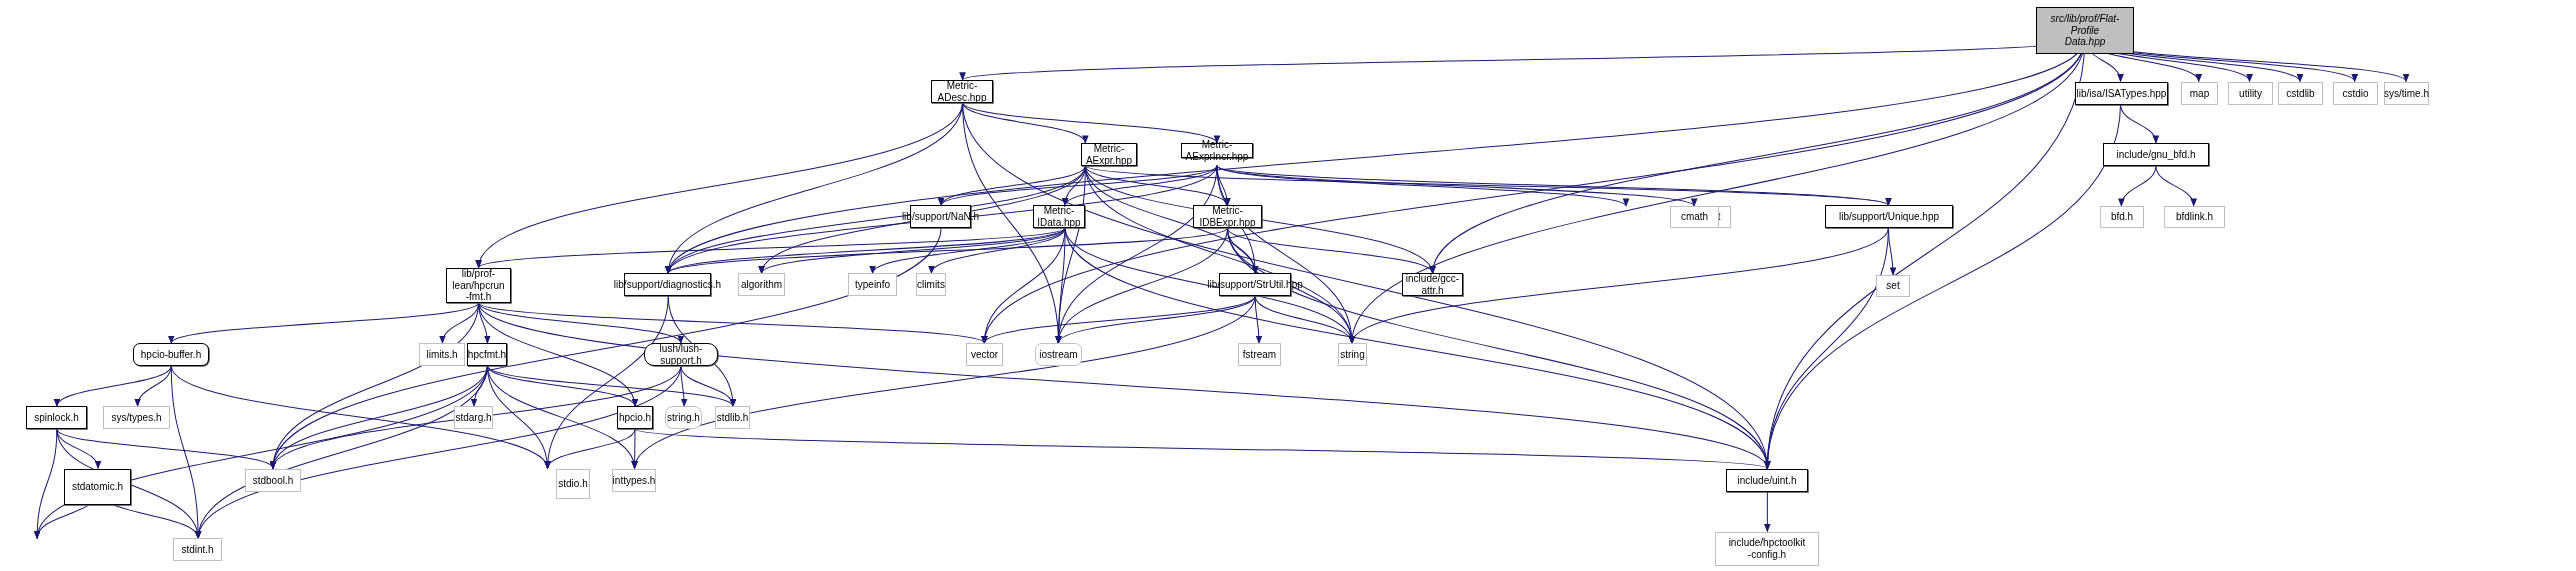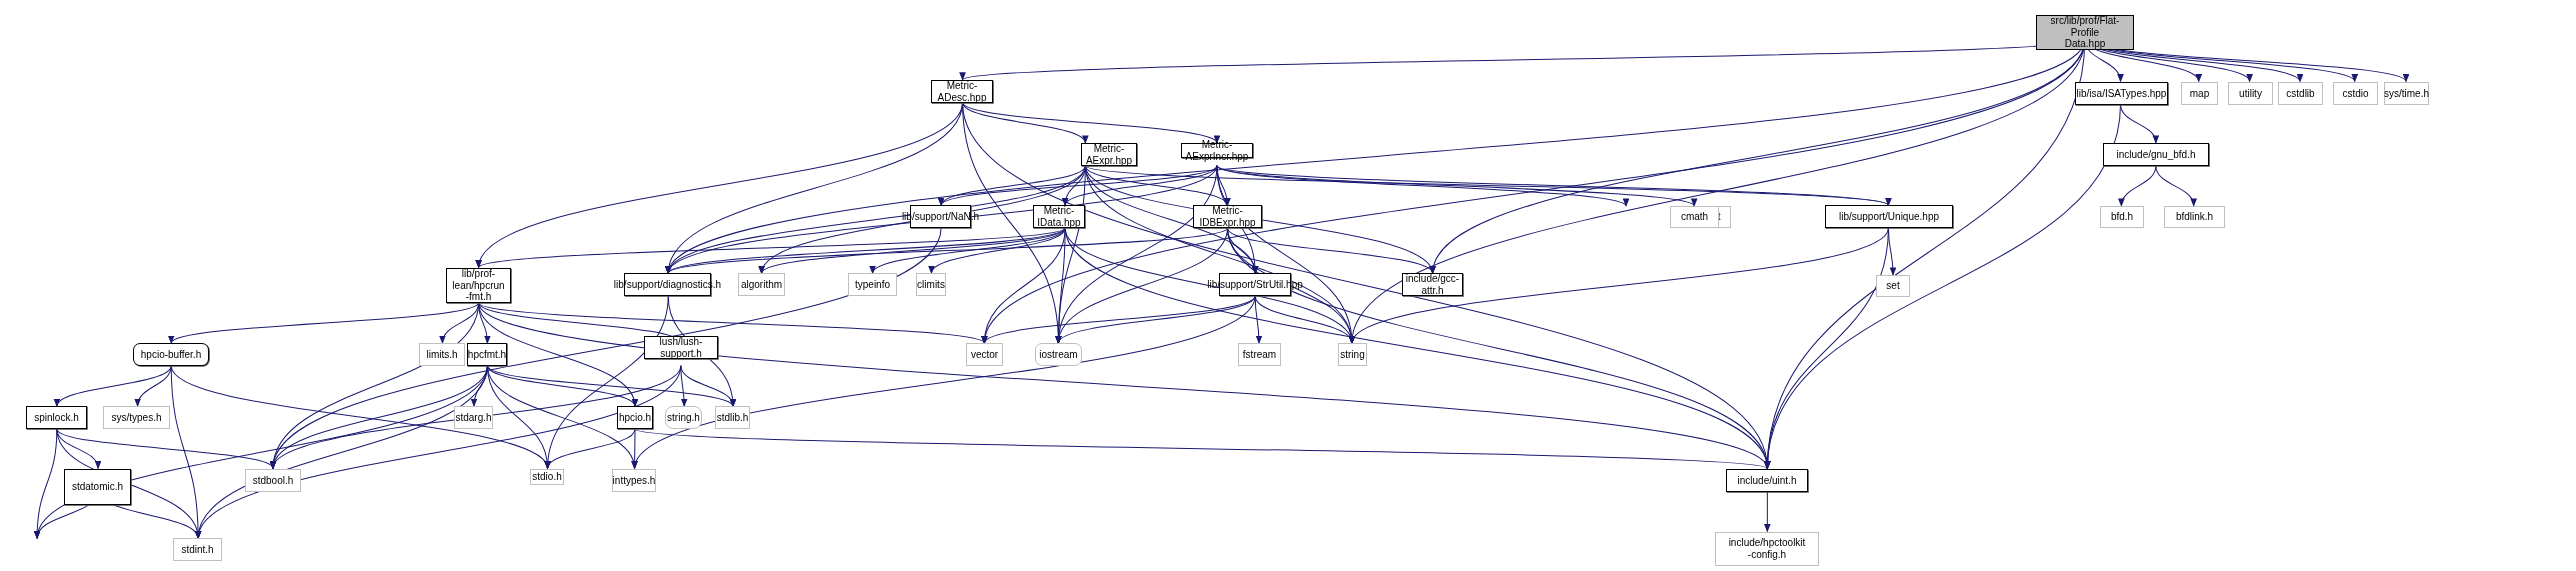--- a/index.html
+++ b/index.html
@@ -121,21 +121,21 @@
     <path d="M116,584 C116,612 43.5,612 43.5,640" fill="none" stroke="#191970" stroke-width="1.2" marker-end="url(#arrow)"></path>
     <path d="M116,584 C116,612 235,612 235,640" fill="none" stroke="#191970" stroke-width="1.2" marker-end="url(#arrow)"></path>
     <path d="M2101,584 C2101,608 2101,608 2101,632" fill="none" stroke="#191970" stroke-width="1.2" marker-end="url(#arrow)"></path>
     <path d="M2521,124 C2521,147 2563,147 2563,170" fill="none" stroke="#191970" stroke-width="1.2" marker-end="url(#arrow)"></path>
     <path d="M2521,124 C2521,340.5 2101,340.5 2101,557" fill="none" stroke="#191970" stroke-width="1.2" marker-end="url(#arrow)"></path>
     <path d="M2563,197 C2563,221 2522,221 2522,245" fill="none" stroke="#191970" stroke-width="1.2" marker-end="url(#arrow)"></path>
     <path d="M2563,197 C2563,221 2608,221 2608,245" fill="none" stroke="#191970" stroke-width="1.2" marker-end="url(#arrow)"></path>
   </svg>
 
 <div id="nodes">
-  <div class="node root" style="left: 2036px; top: 15px; width: 98px; height: 35px;"><span>src/lib/prof/Flat-Profile
+  <div class="node root" style="left: 2036px; top: 7px; width: 98px; height: 47px; font-style: italic;"><span>src/lib/prof/Flat-Profile
 Data.hpp</span></div>
   <div class="node doc" style="left: 931px; top: 80px; width: 62px; height: 23px;"><span>Metric-ADesc.hpp</span></div>
   <div class="node doc" style="left: 1057px; top: 143px; width: 56px; height: 23px; margin-left: 24px;"><span>Metric-AExpr.hpp</span></div>
   <div class="node doc" style="left: 1181px; top: 143px; width: 72px; height: 15px;"><span>Metric-AExprIncr.hpp</span></div>
   <div class="node doc" style="left: 910px; top: 205px; width: 61px; height: 23px;"><span>lib/support/NaN.h</span></div>
   <div class="node doc" style="left: 1033px; top: 205px; width: 52px; height: 23px;"><span>Metric-IData.hpp</span></div>
   <div class="node doc" style="left: 1193px; top: 205px; width: 69px; height: 23px;"><span>Metric-IDBExpr.hpp</span></div>
   <div class="node ext" style="left: 1686px; top: 206px; width: 45px; height: 22px;"><span>cfloat</span></div>
   <div class="node ext" style="left: 1670px; top: 206px; width: 49px; height: 22px;"><span>cmath</span></div>
   <div class="node doc" style="left: 1825px; top: 205px; width: 128px; height: 23px;"><span>lib/support/Unique.hpp</span></div>
@@ -144,34 +144,34 @@
 -fmt.h</span></div>
   <div class="node doc" style="left: 624px; top: 273px; width: 87px; height: 23px;"><span>lib/support/diagnostics.h</span></div>
   <div class="node ext" style="left: 738px; top: 273px; width: 47px; height: 23px;"><span>algorithm</span></div>
   <div class="node ext" style="left: 848px; top: 273px; width: 49px; height: 23px;"><span>typeinfo</span></div>
   <div class="node ext" style="left: 916px; top: 273px; width: 30px; height: 23px;"><span>climits</span></div>
   <div class="node doc" style="left: 1219px; top: 273px; width: 72px; height: 23px;"><span>lib/support/StrUtil.hpp</span></div>
   <div class="node doc" style="left: 1402px; top: 273px; width: 61px; height: 23px;"><span>include/gcc-attr.h</span></div>
   <div class="node doc" style="left: 133px; top: 343px; width: 76px; height: 23px; border-radius: 7px;"><span>hpcio-buffer.h</span></div>
   <div class="node ext" style="left: 419px; top: 343px; width: 46px; height: 23px;"><span>limits.h</span></div>
   <div class="node doc" style="left: 467px; top: 343px; width: 40px; height: 23px;"><span>hpcfmt.h</span></div>
-  <div class="node doc" style="left: 644px; top: 336px; width: 74px; height: 23px;"><span>lush/lush-support.h</span></div>
+  <div class="node doc" style="left: 644px; top: 343px; width: 74px; height: 23px; border-radius: 10px;"><span>lush/lush-support.h</span></div>
   <div class="node ext" style="left: 966px; top: 343px; width: 37px; height: 23px;"><span>vector</span></div>
   <div class="node ext" style="left: 1035px; top: 343px; width: 47px; height: 23px; border-radius: 7px;"><span>iostream</span></div>
   <div class="node ext" style="left: 1238px; top: 343px; width: 43px; height: 23px;"><span>fstream</span></div>
   <div class="node ext" style="left: 1338px; top: 343px; width: 29px; height: 23px;"><span>string</span></div>
   <div class="node doc" style="left: 26px; top: 406px; width: 61px; height: 23px;"><span>spinlock.h</span></div>
   <div class="node ext" style="left: 103px; top: 406px; width: 67px; height: 23px;"><span>sys/types.h</span></div>
   <div class="node ext" style="left: 454px; top: 406px; width: 39px; height: 23px;"><span>stdarg.h</span></div>
   <div class="node doc" style="left: 617px; top: 406px; width: 36px; height: 23px;"><span>hpcio.h</span></div>
   <div class="node ext" style="left: 665px; top: 406px; width: 37px; height: 23px; border-radius: 8px;"><span>string.h</span></div>
   <div class="node ext" style="left: 715px; top: 406px; width: 35px; height: 23px;"><span>stdlib.h</span></div>
   <div class="node doc" style="left: 64px; top: 469px; width: 67px; height: 36px;"><span>stdatomic.h</span></div>
   <div class="node ext" style="left: 245px; top: 469px; width: 56px; height: 23px;"><span>stdbool.h</span></div>
-  <div class="node ext" style="left: 530px; top: 469px; width: 34px; height: 16px;"><span>stdio.h</span></div>
+  <div class="node ext" style="left: 556px; top: 469px; width: 34px; height: 30px;"><span>stdio.h</span></div>
   <div class="node ext" style="left: 612px; top: 469px; width: 44px; height: 23px;"><span>inttypes.h</span></div>
   <div class="node doc" style="left: 1726px; top: 469px; width: 82px; height: 23px;"><span>include/uint.h</span></div>
   <div class="node ext" style="left: 11px; top: 538px; width: 51px; height: 23px; margin-top: 39px;"><span>stddef.h</span></div>
   <div class="node ext" style="left: 173px; top: 538px; width: 49px; height: 23px;"><span>stdint.h</span></div>
   <div class="node ext" style="left: 1715px; top: 532px; width: 104px; height: 34px;"><span>include/hpctoolkit
 -config.h</span></div>
   <div class="node doc" style="left: 2075px; top: 82px; width: 93px; height: 23px;"><span>lib/isa/ISATypes.hpp</span></div>
   <div class="node ext" style="left: 2181px; top: 82px; width: 37px; height: 23px;"><span>map</span></div>
   <div class="node ext" style="left: 2228px; top: 82px; width: 45px; height: 23px;"><span>utility</span></div>
   <div class="node ext" style="left: 2278px; top: 82px; width: 45px; height: 23px;"><span>cstdlib</span></div>

